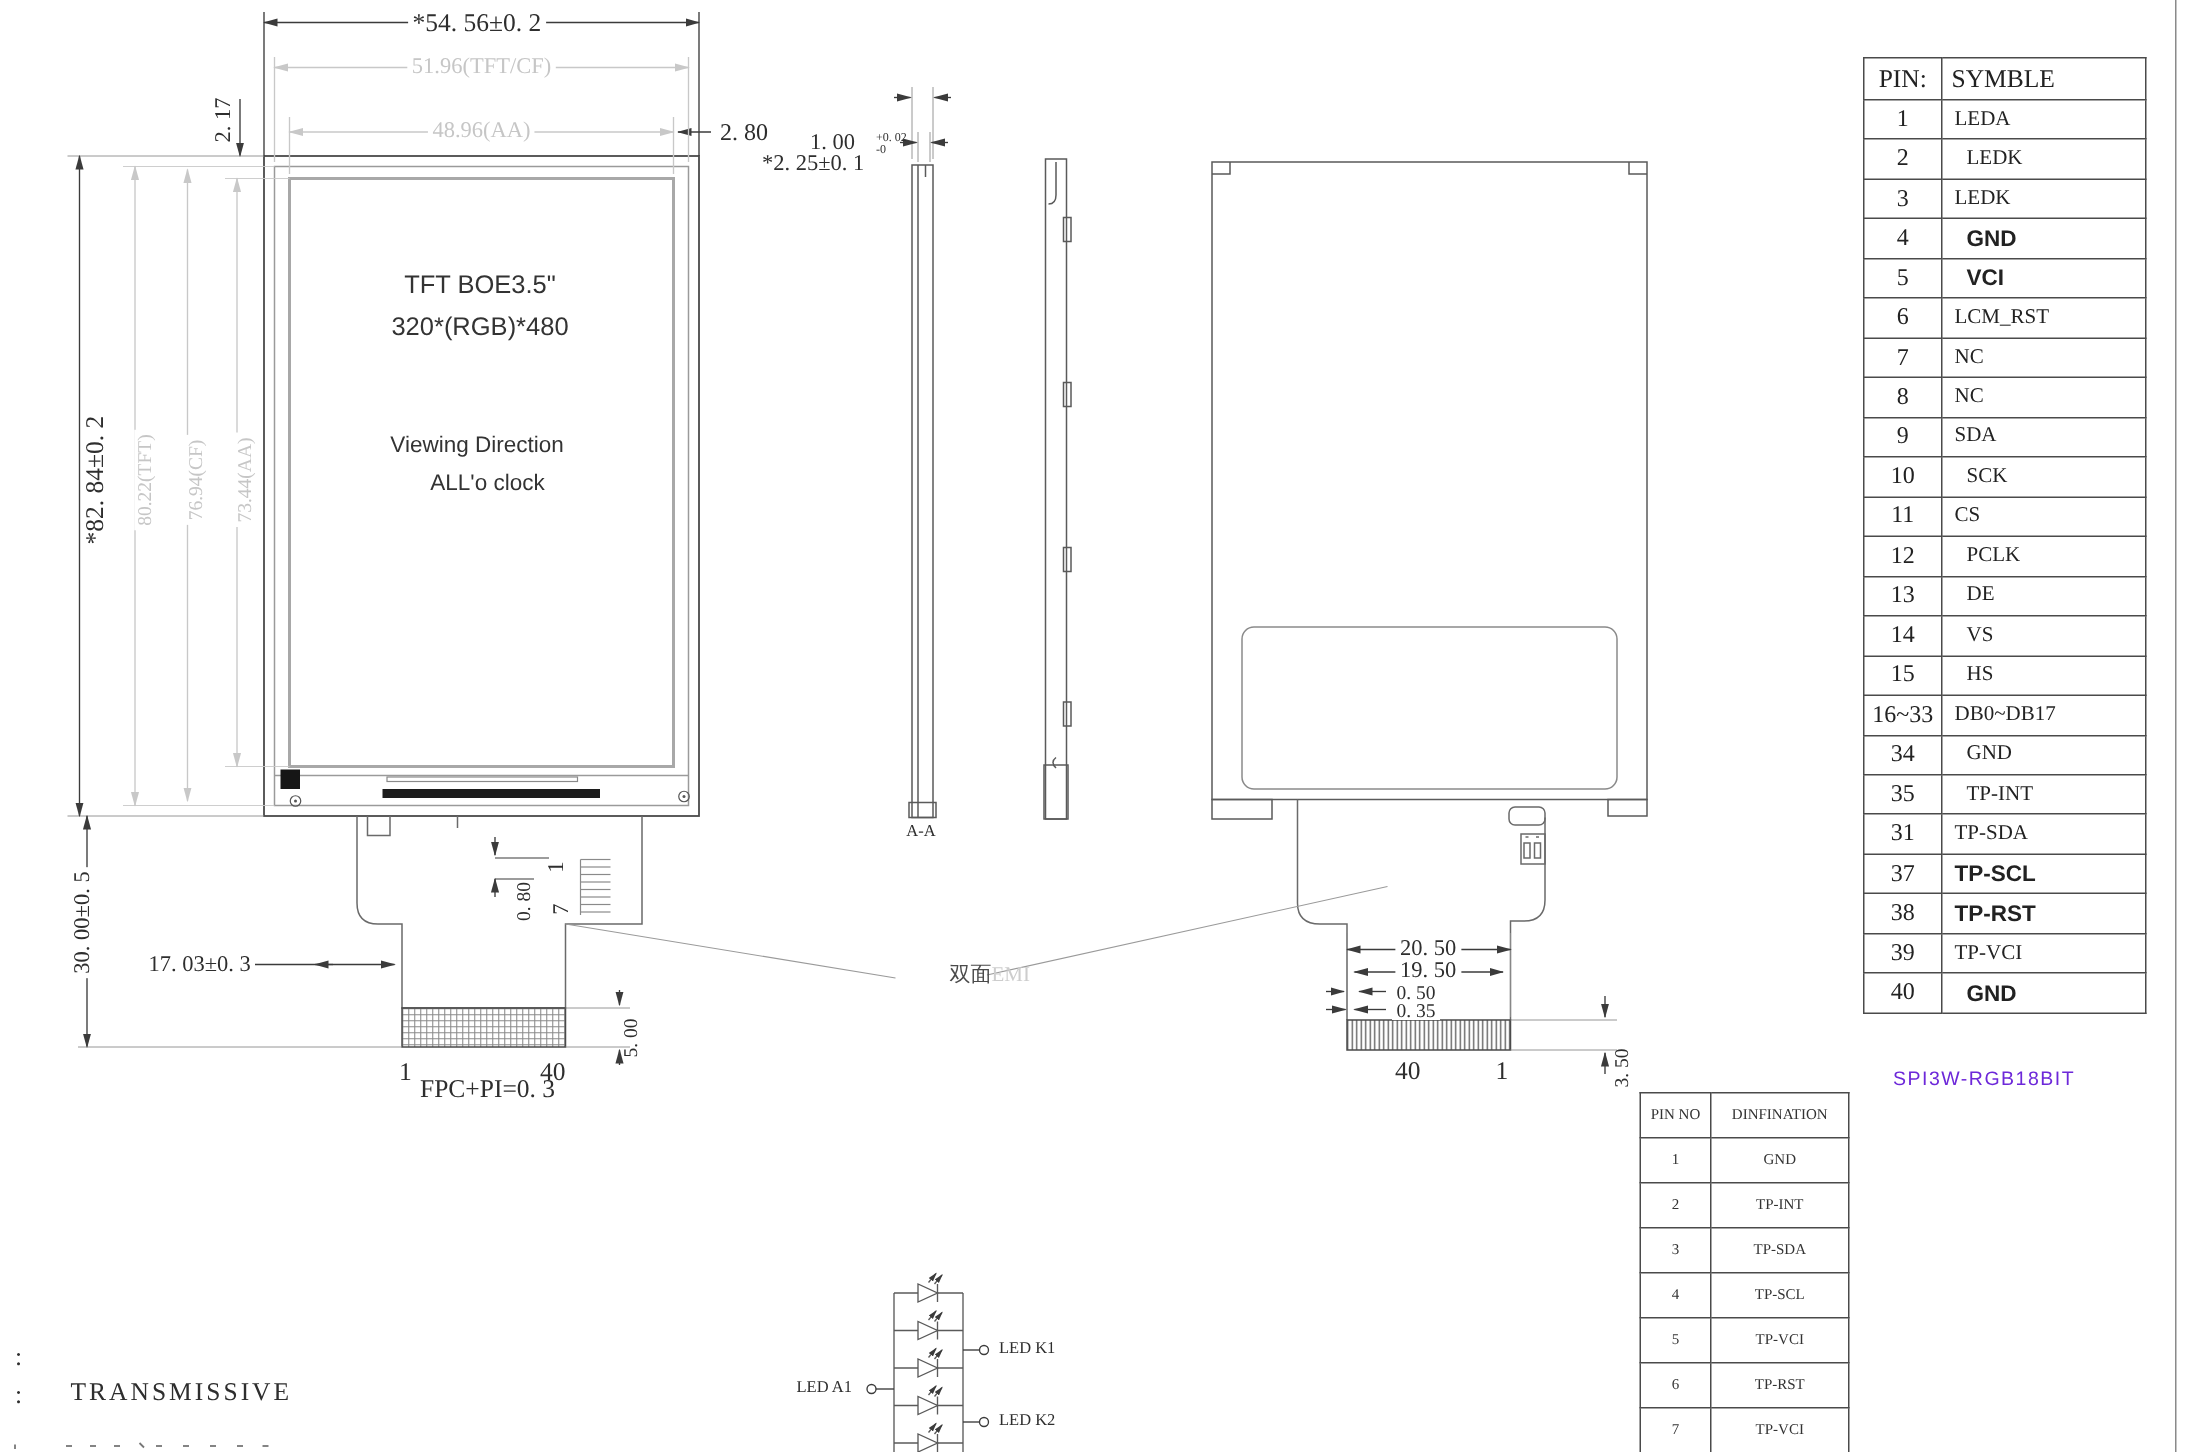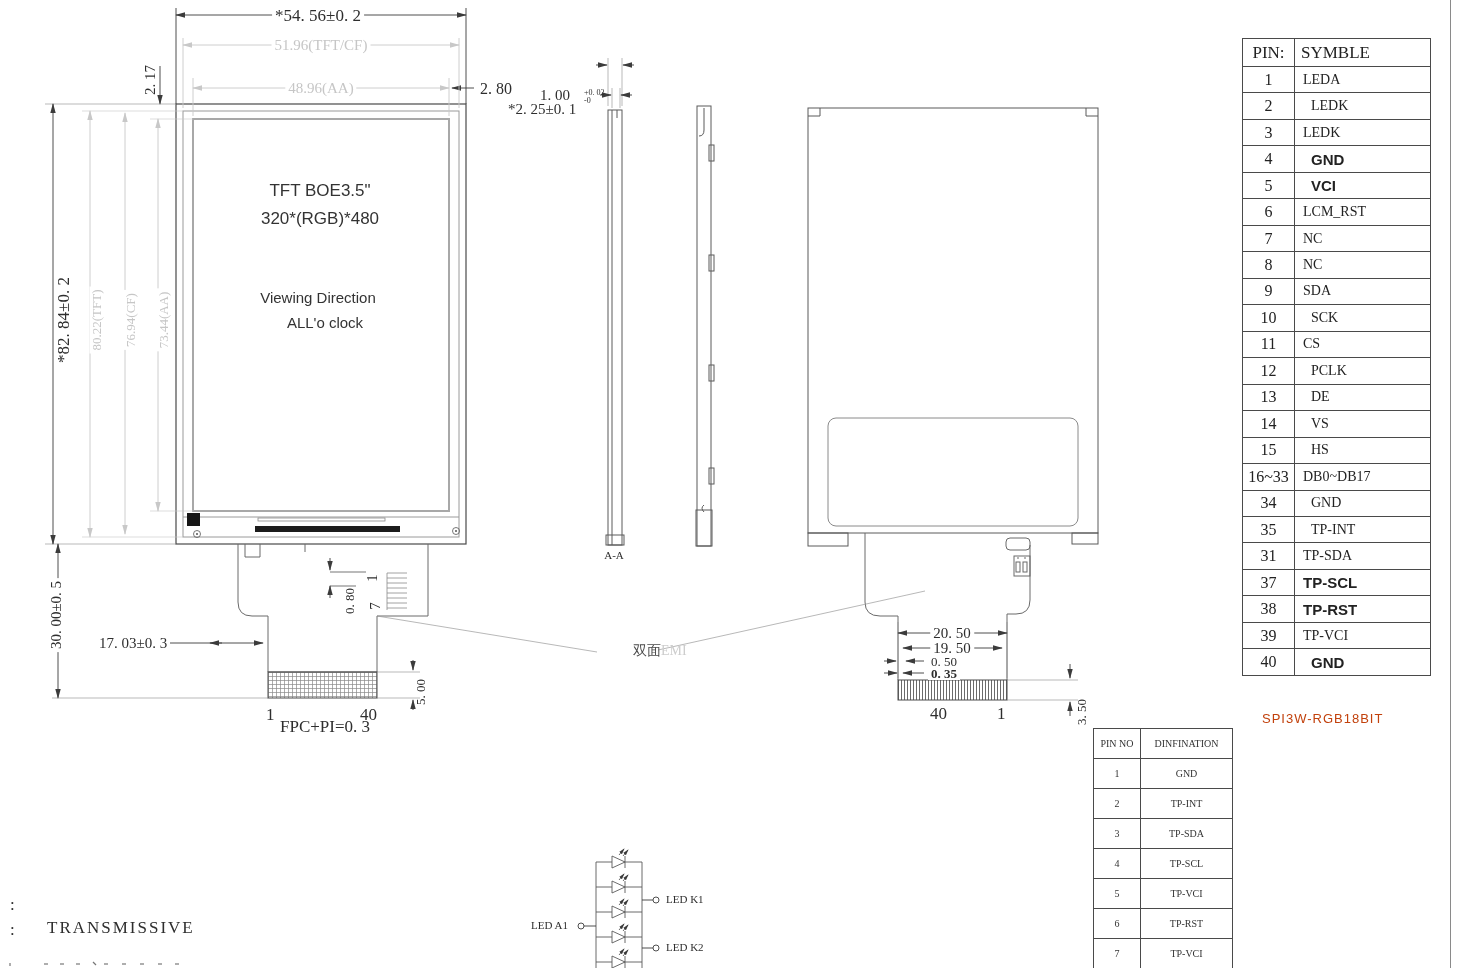--- a/index.html
+++ b/index.html
@@ -5,21 +5,21 @@
   html,body{margin:0;padding:0;background:#fff;}
   #sheet{position:relative;width:1460px;height:968px;background:#fff;overflow:hidden;
          font-family:"Liberation Serif",serif;}
   #draw{position:absolute;left:0;top:0;}
   .lbl{position:absolute;white-space:nowrap;color:#2e2e2e;font-family:"Liberation Serif",serif;
        font-size:15px;line-height:1;}
   .ctr{transform:translate(-50%,-50%);}
   .rot{transform:translate(-50%,-50%) rotate(-90deg);}
   .bgw{background:#fff;padding:0 3px;}
   .gray{color:#c6c6c6;}
-  .lgray{color:#c2410c;text-align:center;}
+  .lgray{color:#6d28d9;text-align:center;}
   .sans{font-family:"Liberation Sans",sans-serif;color:#333;}
   .big{font-size:17px;}
   .sm{font-size:13px;}
   .tiny{font-size:11px;}
   .tolstack{display:inline-flex;flex-direction:column;font-size:8px;line-height:8px;
             vertical-align:middle;margin-left:14px;}
   
   table{border-collapse:collapse;table-layout:fixed;position:absolute;background:#fff;}
   td,th{border:1px solid #4a4a4a;overflow:hidden;font-weight:normal;}
   #pinTable{left:1242px;top:38px;width:189px;height:638px;font-size:15px;color:#222;}
@@ -297,21 +297,21 @@
 </div>
 <div class="lbl ctr tiny" style="left:614px;top:555px;">A-A</div>
 
 <div class="lbl" style="left:600px;top:644px;font-size:14px;">
   <span style="color:#4a4a4a;margin-left:33px;">双面</span><span style="color:#cdcdcd;">EMI</span>
 </div>
 
 <div class="lbl ctr bgw" style="left:952px;top:633px;">20. 50</div>
 <div class="lbl ctr bgw" style="left:952px;top:648px;">19. 50</div>
 <div class="lbl bgw sm" style="left:928px;top:655px;">0. 50</div>
-<div class="lbl bgw sm" style="left:928px;top:667px;font-weight:bold;">0. 35</div>
+<div class="lbl bgw sm" style="left:928px;top:667px;">0. 35</div>
 <div class="lbl big" style="left:930px;top:705px;">40</div>
 <div class="lbl big" style="left:997px;top:705px;">1</div>
 <div class="lbl rot sm" style="left:1081px;top:712px;">3. 50</div>
 
 <div class="lbl lgray" style="left:1262px;top:712px;font-size:13px;letter-spacing:1px;font-family:'Liberation Sans',sans-serif;">SPI3W-RGB18BIT</div>
 
 <div class="lbl tiny" style="left:531px;top:920px;">LED A1</div>
 <div class="lbl tiny" style="left:666px;top:894px;">LED K1</div>
 <div class="lbl tiny" style="left:666px;top:942px;">LED K2</div>
 

